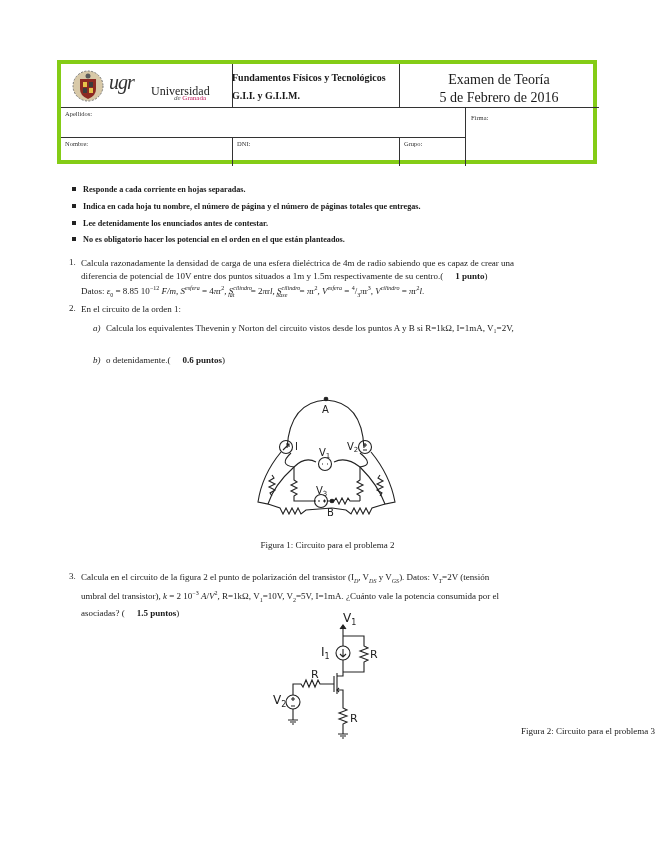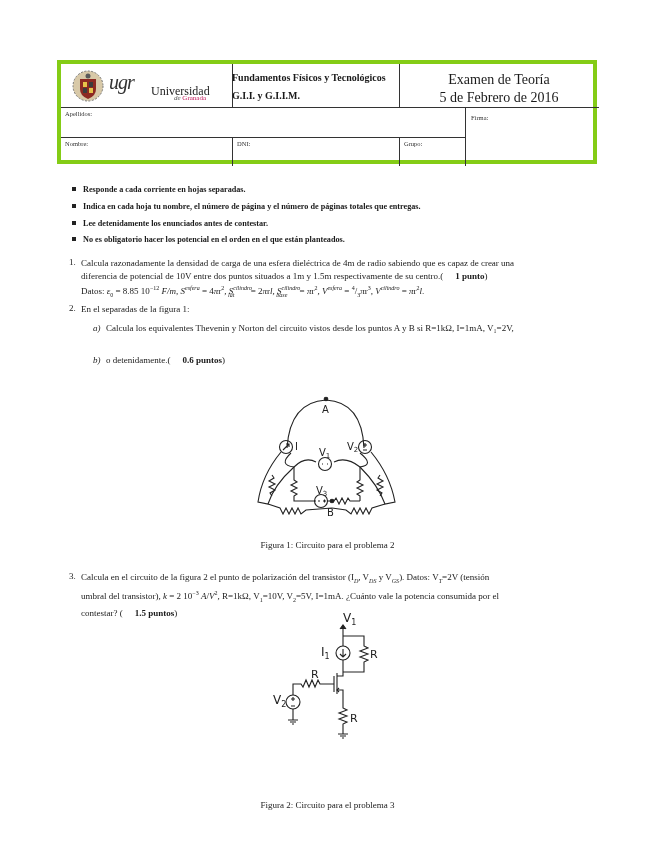--- a/index.html
+++ b/index.html
@@ -87,21 +87,21 @@
     <span style="font-style:italic;">ε</span><sub>0</sub> = 8.85 10<sup>−12</sup> <i class="m">F/m</i>,
     <i class="m">S</i><sup><i>esfera</i></sup> = 4<i>π</i>r<sup>2</sup>,
     <i class="m">S</i><sup><i>cilindro</i></sup><sub style="margin-left:-24px;"><i>lat</i></sub><span style="display:inline-block;width:14px"></span> = 2<i>π</i>r<i>l</i>,
     <i class="m">S</i><sup><i>cilindro</i></sup><sub style="margin-left:-24px;"><i>base</i></sub><span style="display:inline-block;width:10px"></span> = <i>π</i>r<sup>2</sup>,
     <i class="m">V</i><sup><i>esfera</i></sup> = <sup>4</sup>/<sub>3</sub><i>π</i>r<sup>3</sup>,
     <i class="m">V</i><sup><i>cilindro</i></sup> = <i>π</i>r<sup>2</sup><i>l</i>.
   </div>
 </div>
 
 <div class="num" style="left:69px;top:303px;">2.</div>
-<div class="p" style="left:81px;top:303px;">En el separadas de la figura 1:</div>
+<div class="p" style="left:81px;top:303px;">En el circuito de la orden 1:</div>
 
 <div class="p" style="left:93px;top:322px;font-style:italic;">a)</div>
 <div class="p" style="left:106px;top:322px;width:495px;">
   <div>Calcula los equivalentes Thevenin y Norton del circuito vistos desde los puntos A y B si R=1kΩ, I=1mA, V₁=2V,</div>
 </div>
 
 <div class="p" style="left:93px;top:354px;font-style:italic;">b)</div>
 <div class="p" style="left:106px;top:354px;width:495px;">
   <div><span>o detenidamente.(</span><b>0.6 puntos</b><span>)</span></div>
 </div>
@@ -149,21 +149,21 @@
   <text x="66" y="104" font-family="DejaVu Sans, sans-serif" font-size="10" fill="#222" stroke="none">V<tspan font-size="7" dy="2">3</tspan></text>
   <text x="77" y="126" font-family="DejaVu Sans, sans-serif" font-size="10" fill="#222" stroke="none">B</text>
 </svg>
 
 <div class="caption" style="top:540px;">Figura 1: Circuito para el problema 2</div>
 
 <div class="num" style="left:69px;top:571px;">3.</div>
 <div class="p" style="left:81px;top:571px;width:520px;">
   <div>Calcula en el circuito de la figura 2 el punto de polarización del transistor (I<sub><i>D</i></sub>, V<sub><i>DS</i></sub> y V<sub><i>GS</i></sub>). Datos: V<sub><i>T</i></sub>=2V (tensión</div>
   <div>umbral del transistor), <i>k</i> = 2 10<sup>−3</sup> <i>A</i>/<i>V</i><sup>2</sup>, R=1kΩ, V<sub>1</sub>=10V, V<sub>2</sub>=5V, I=1mA. ¿Cuánto vale la potencia consumida por el</div>
-  <div><span>contestar? (</span><b>1.5 puntos</b><span>)</span></div>
+  <div><span>asociadas? (</span><b>1.5 puntos</b><span>)</span></div>
 </div>
 
 <svg class="abs" style="left:260px;top:610px;" width="130" height="140" viewBox="0 0 130 140" fill="none" stroke="#222" stroke-width="1.1">
 
   <path d="M83 16 L83 26"></path>
   <path d="M80 19 L83 15 L86 19" fill="#222"></path>
   <path d="M83 26 L104 26 L104 36 L108 38 L100 41 L108 44 L100 47 L108 50 L104 52 L104 62 L83 62"></path>
 
   <path d="M83 26 L83 36"></path>
   <circle cx="83" cy="43" r="7"></circle>
@@ -182,13 +182,13 @@
   <path d="M83 88 L83 98 L87 100 L79 103 L87 106 L79 109 L87 112 L83 114 L83 124 M78 124 L88 124 M80 126 L86 126 M82 128 L84 128"></path>
 
   <text x="83" y="12" font-family="DejaVu Sans, sans-serif" font-size="12" fill="#222" stroke="none">V<tspan font-size="8" dy="3">1</tspan></text>
   <text x="61" y="46" font-family="DejaVu Sans, sans-serif" font-size="12" fill="#222" stroke="none">I<tspan font-size="8" dy="3">1</tspan></text>
   <text x="110" y="48" font-family="DejaVu Sans, sans-serif" font-size="11" fill="#222" stroke="none">R</text>
   <text x="51" y="68" font-family="DejaVu Sans, sans-serif" font-size="11" fill="#222" stroke="none">R</text>
   <text x="13" y="94" font-family="DejaVu Sans, sans-serif" font-size="12" fill="#222" stroke="none">V<tspan font-size="8" dy="3">2</tspan></text>
   <text x="90" y="112" font-family="DejaVu Sans, sans-serif" font-size="11" fill="#222" stroke="none">R</text>
 </svg>
 
-<div class="caption" style="top:800px;">Figura 2: Circuito para el problema 3</div>
+<div class="caption" style="top:726px;text-align:right;">Figura 2: Circuito para el problema 3</div>
 
 </body></html>

